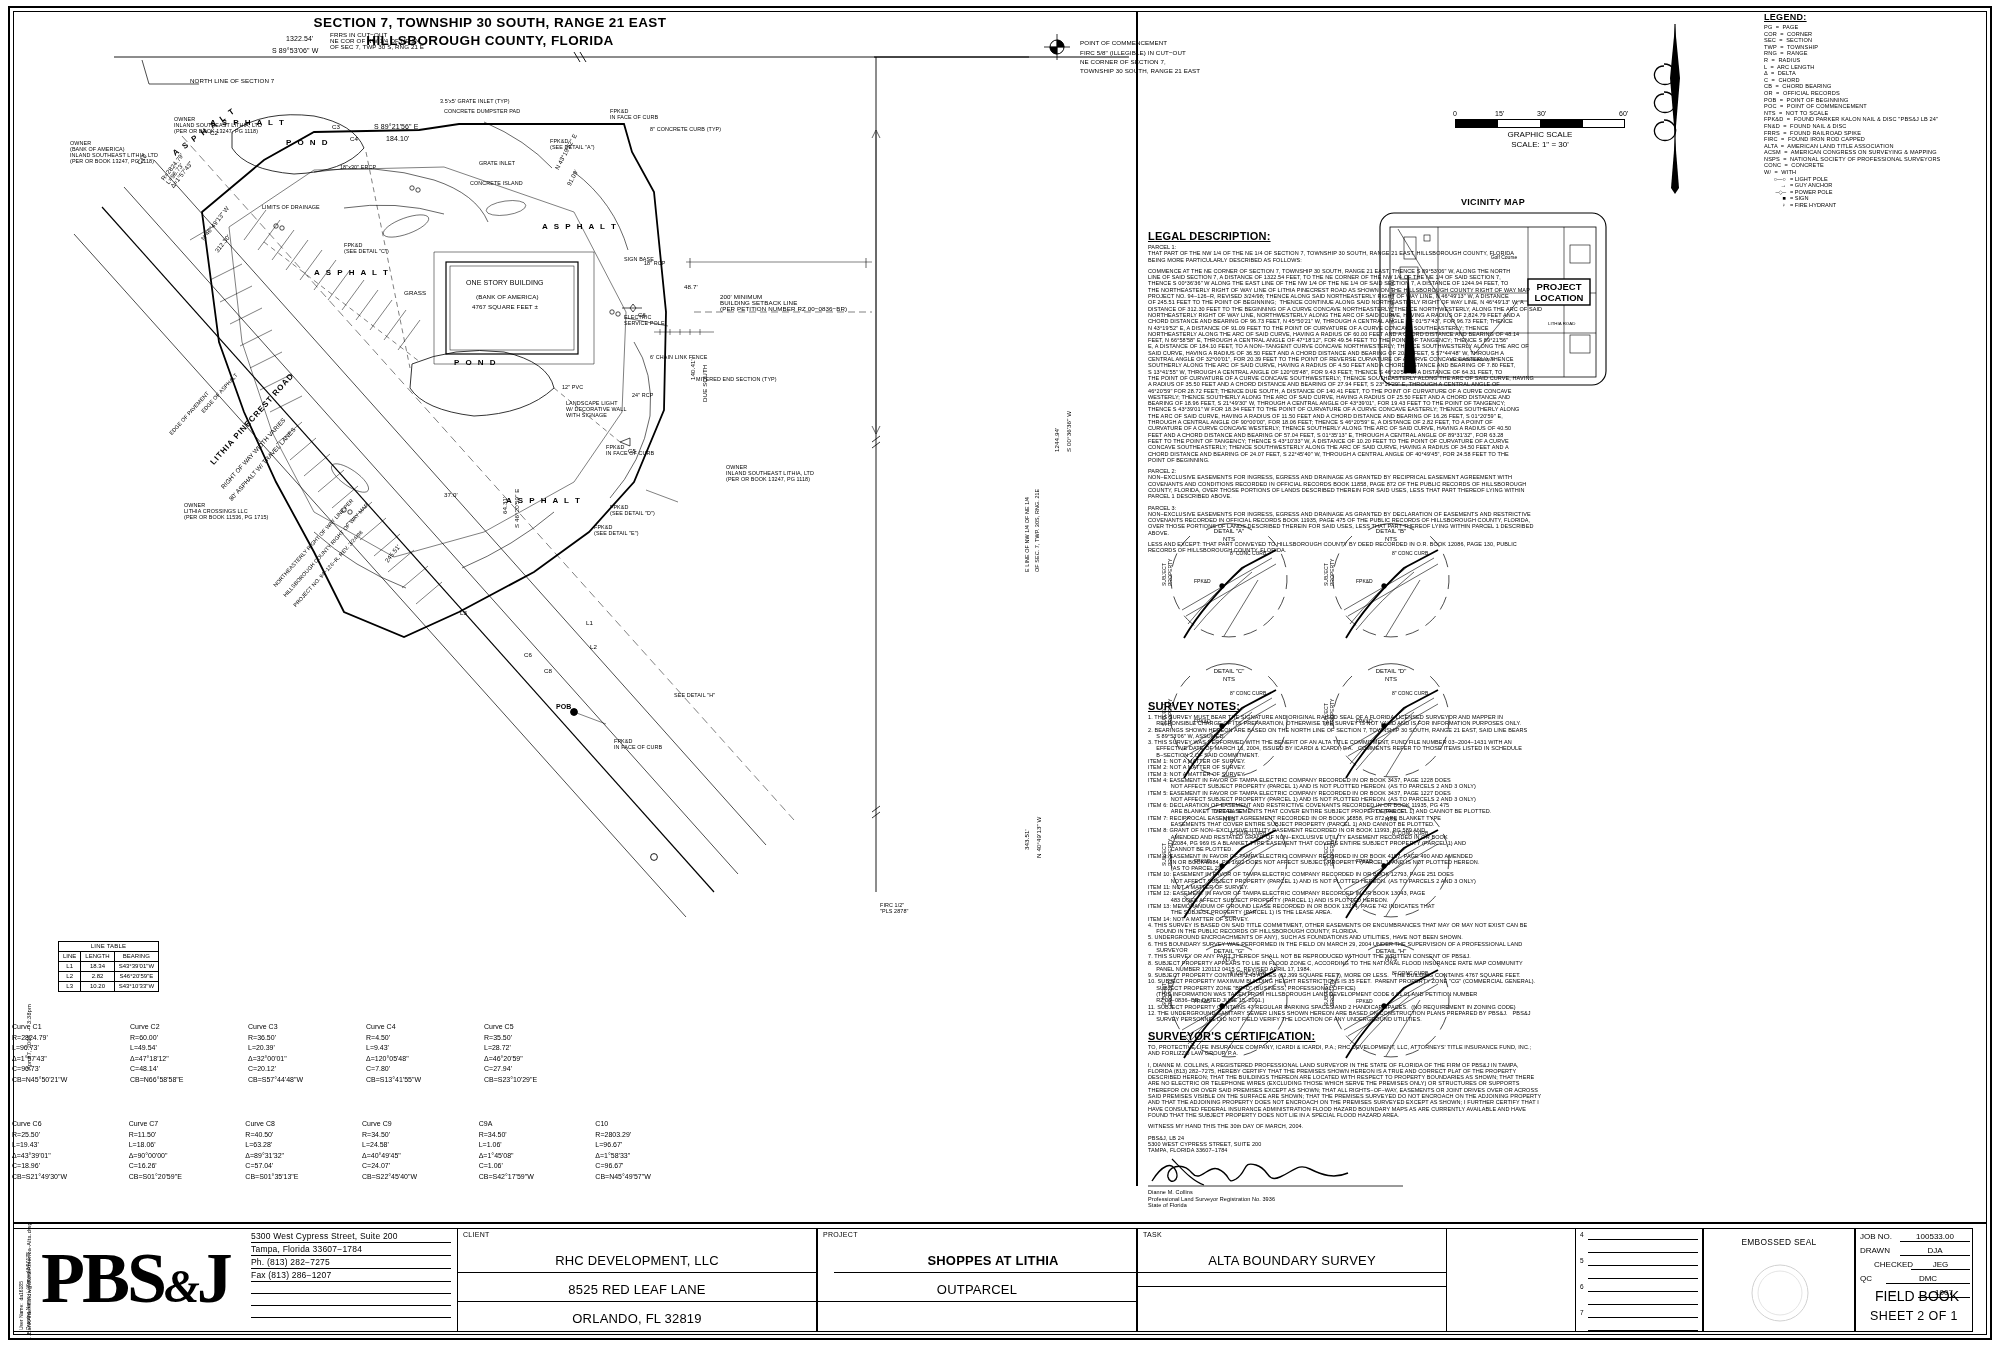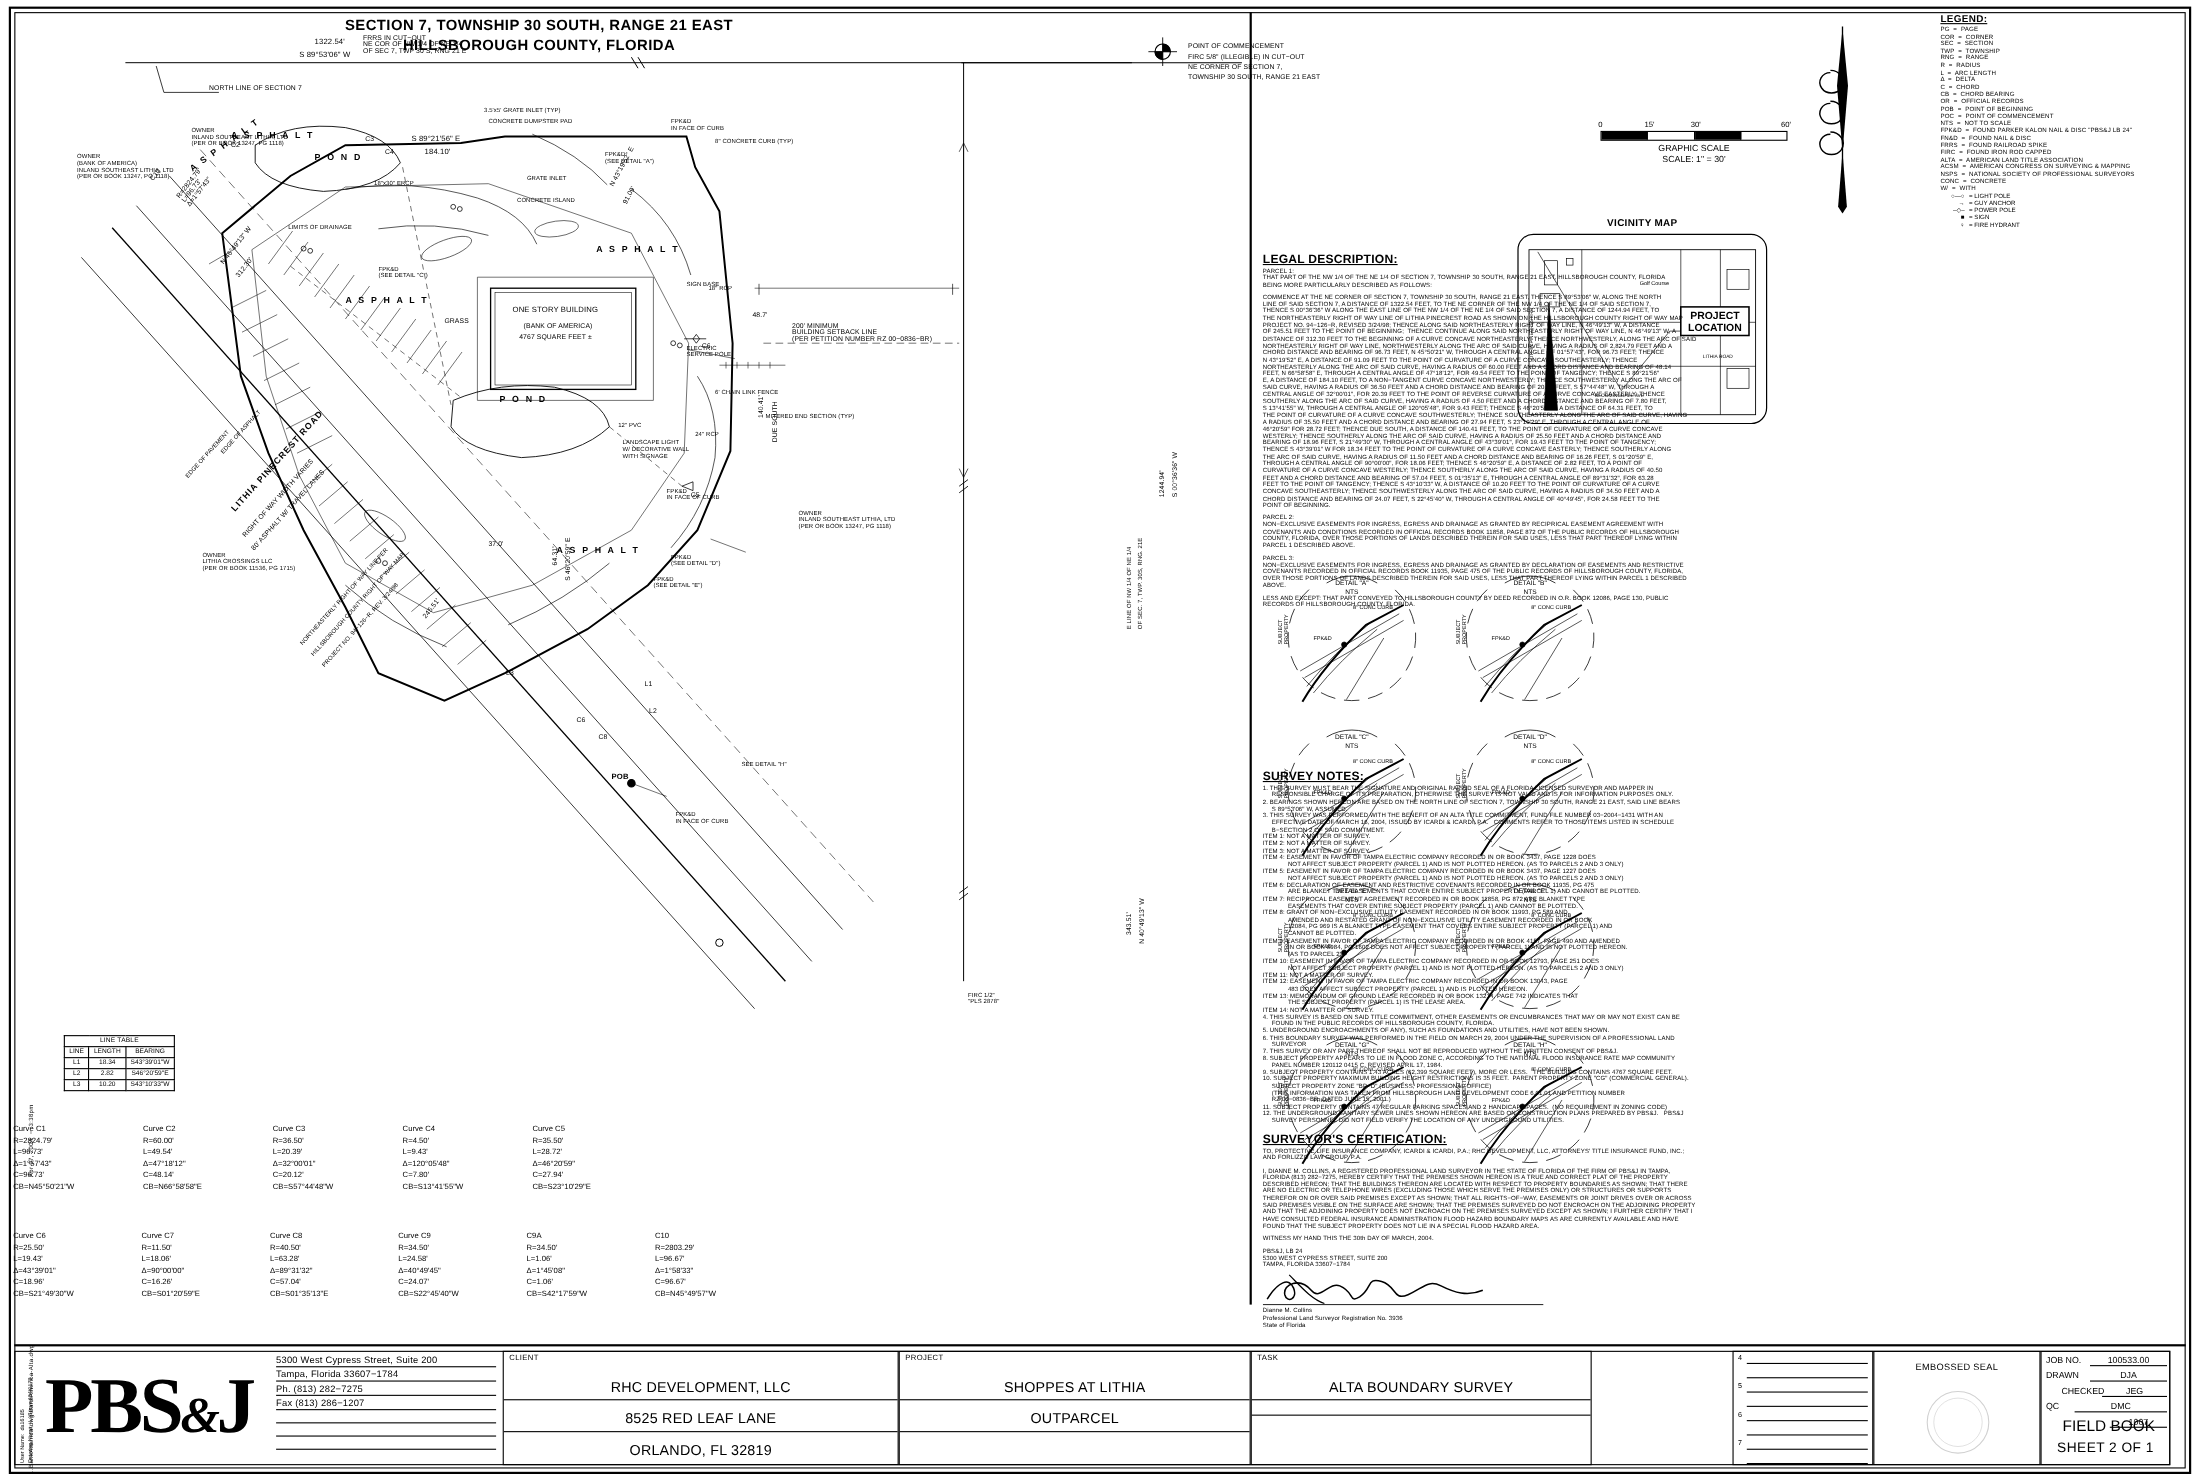--- a/index.html
+++ b/index.html
@@ -1000,21 +1000,21 @@
 
     <div class="tb" style="left:444px;top:0;width:360px;height:104px;">
       <div class="tb-label" style="position:absolute;left:5px;top:2px;">CLIENT</div>
       <div class="tb-val" style="position:absolute;left:0;top:24px;width:100%;border-bottom:1px solid #000;padding-bottom:4px;">RHC DEVELOPMENT, LLC</div>
       <div class="tb-val" style="position:absolute;left:0;top:53px;width:100%;border-bottom:1px solid #000;padding-bottom:4px;">8525 RED LEAF LANE</div>
       <div class="tb-val" style="position:absolute;left:0;top:82px;width:100%;">ORLANDO, FL 32819</div>
     </div>
 
     <div class="tb" style="left:804px;top:0;width:320px;height:104px;">
       <div class="tb-label" style="position:absolute;left:5px;top:2px;">PROJECT</div>
-      <div class="tb-val" style="position:absolute;left:0;top:24px;width:100%;border-bottom:1px solid #000;padding-bottom:4px;">SHOPPES AT LITHIA</div>
+      <div class="tb-val" style="position:absolute;left:16px;top:24px;width:100%;border-bottom:1px solid #000;padding-bottom:4px;font-weight:bold;">SHOPPES AT LITHIA</div>
       <div class="tb-val" style="position:absolute;left:0;top:53px;width:100%;border-bottom:1px solid #000;padding-bottom:4px;">OUTPARCEL</div>
       <div class="tb-val" style="position:absolute;left:0;top:82px;width:100%;"></div>
     </div>
 
     <div class="tb" style="left:1124px;top:0;width:310px;height:104px;">
       <div class="tb-label" style="position:absolute;left:5px;top:2px;">TASK</div>
       <div class="tb-val" style="position:absolute;left:0;top:24px;width:100%;border-bottom:1px solid #000;padding-bottom:4px;">ALTA BOUNDARY SURVEY</div>
       <div class="tb-val" style="position:absolute;left:0;top:53px;width:100%;border-bottom:1px solid #000;padding-bottom:4px;"></div>
       <div class="tb-val" style="position:absolute;left:0;top:82px;width:100%;"></div>
     </div>

